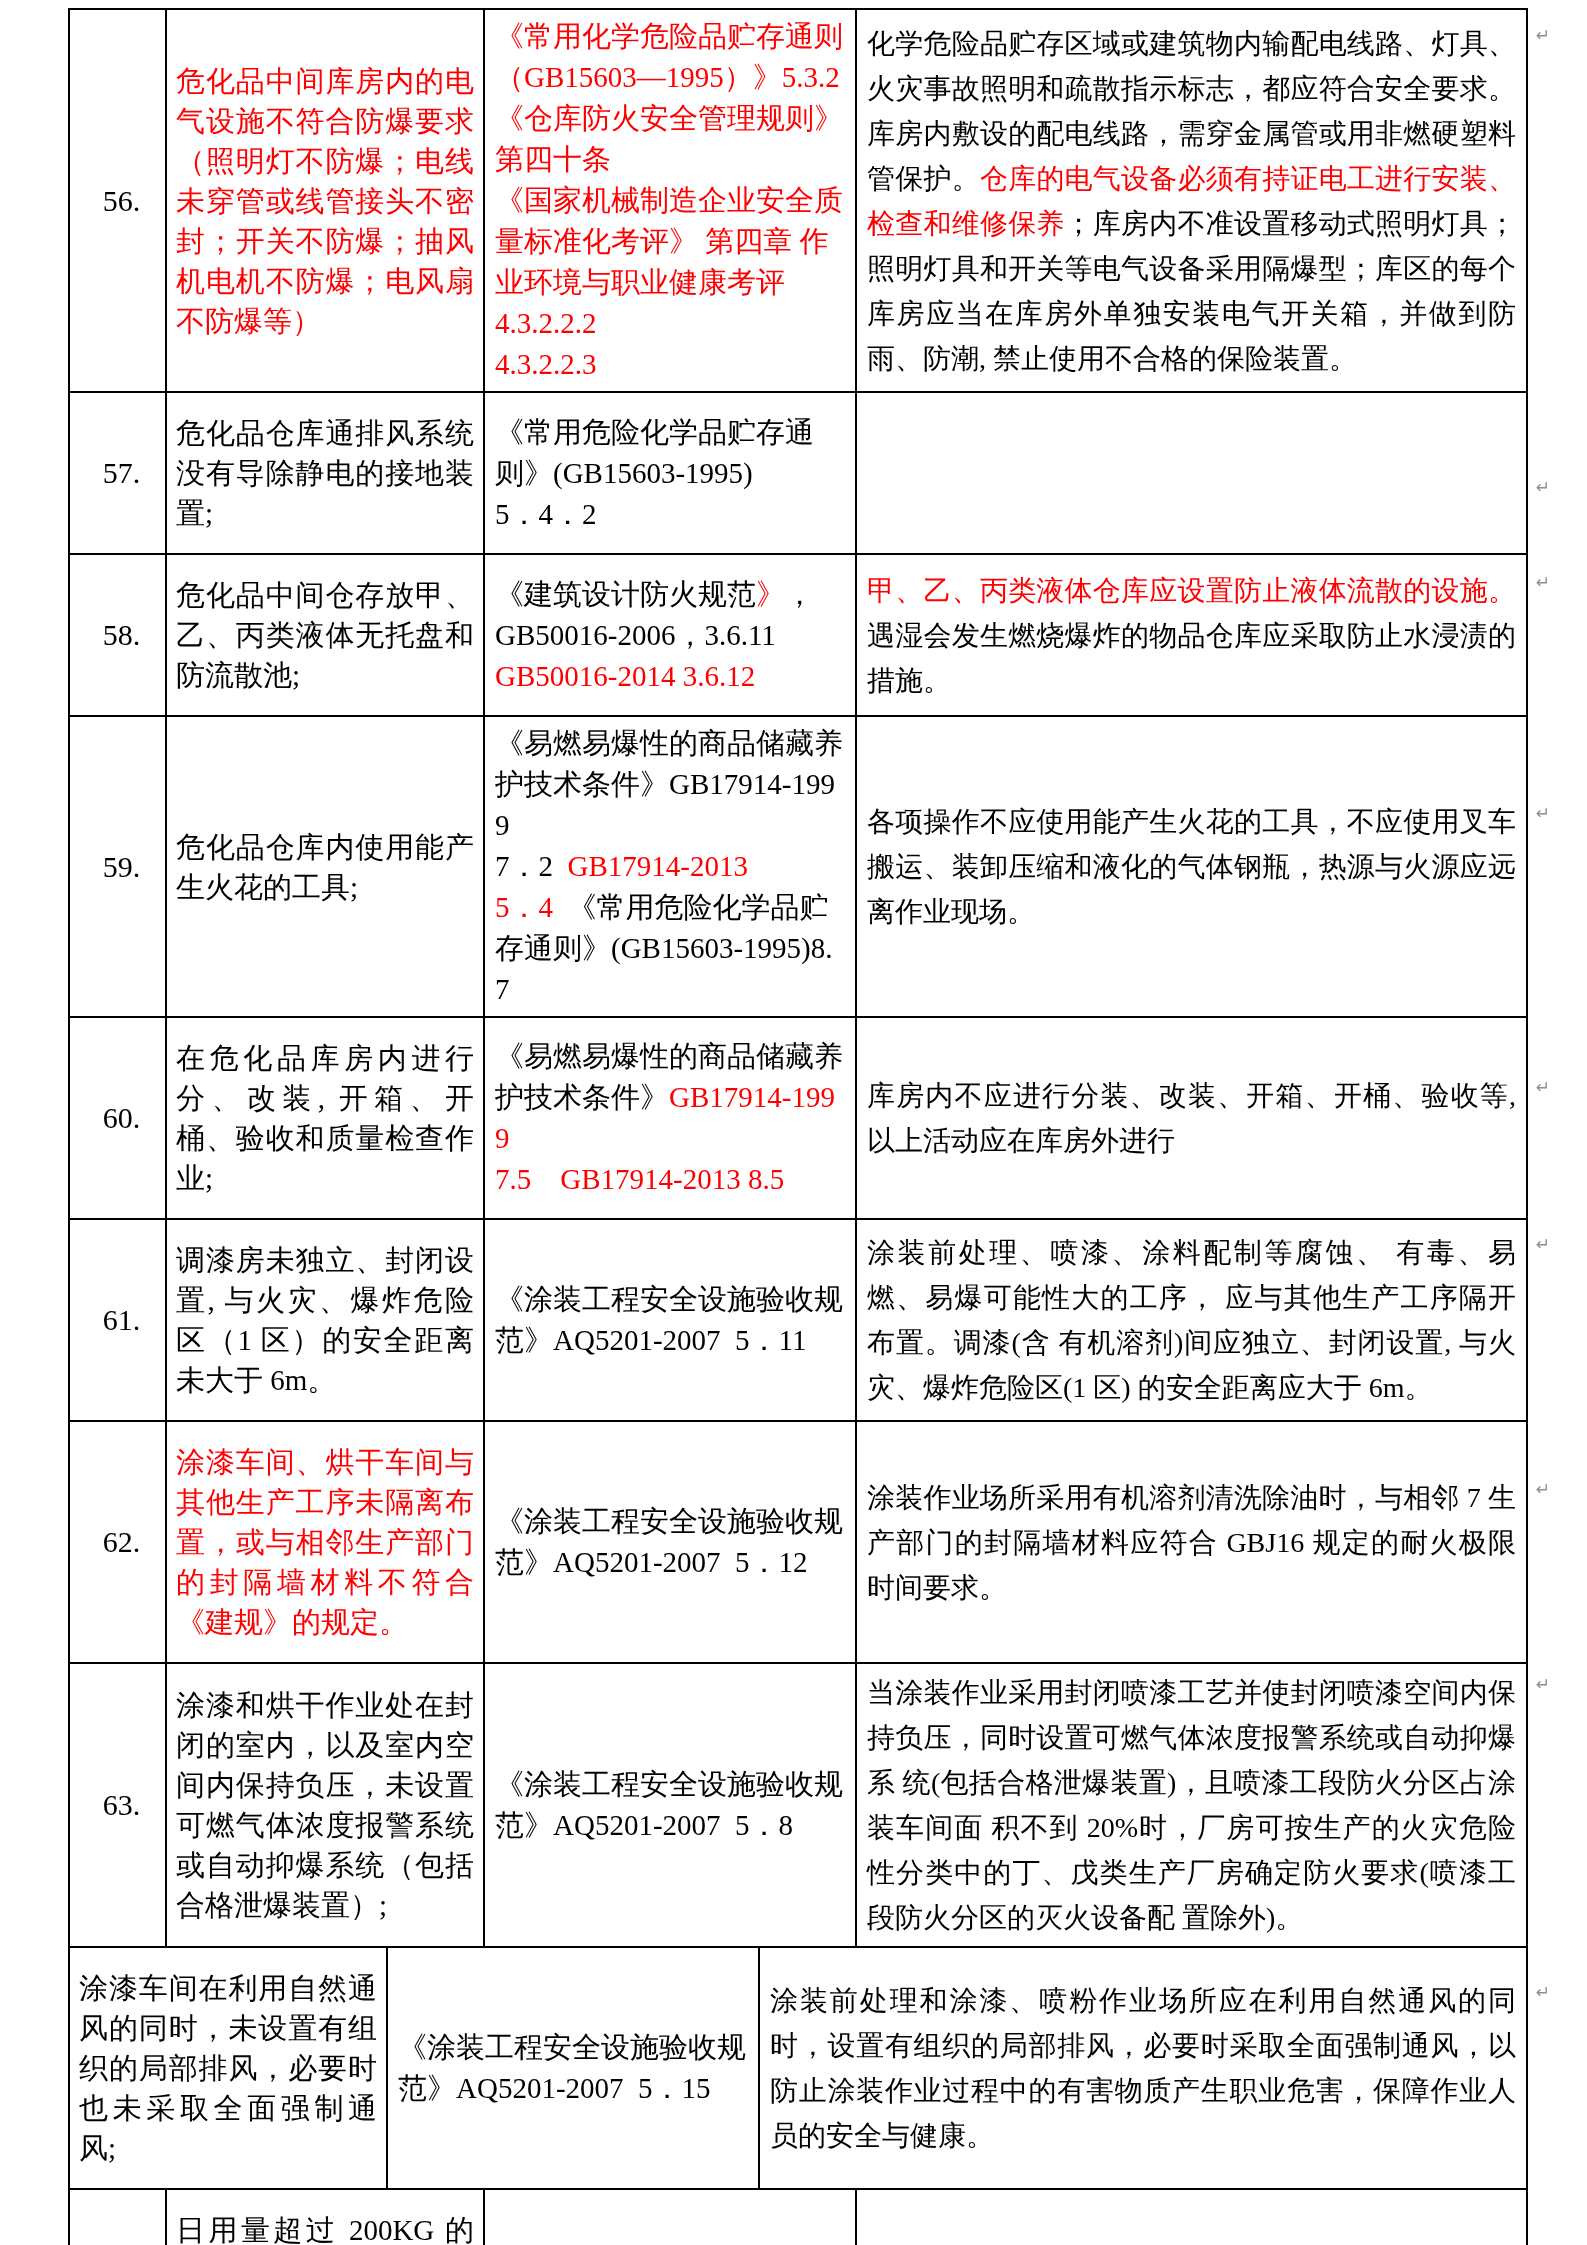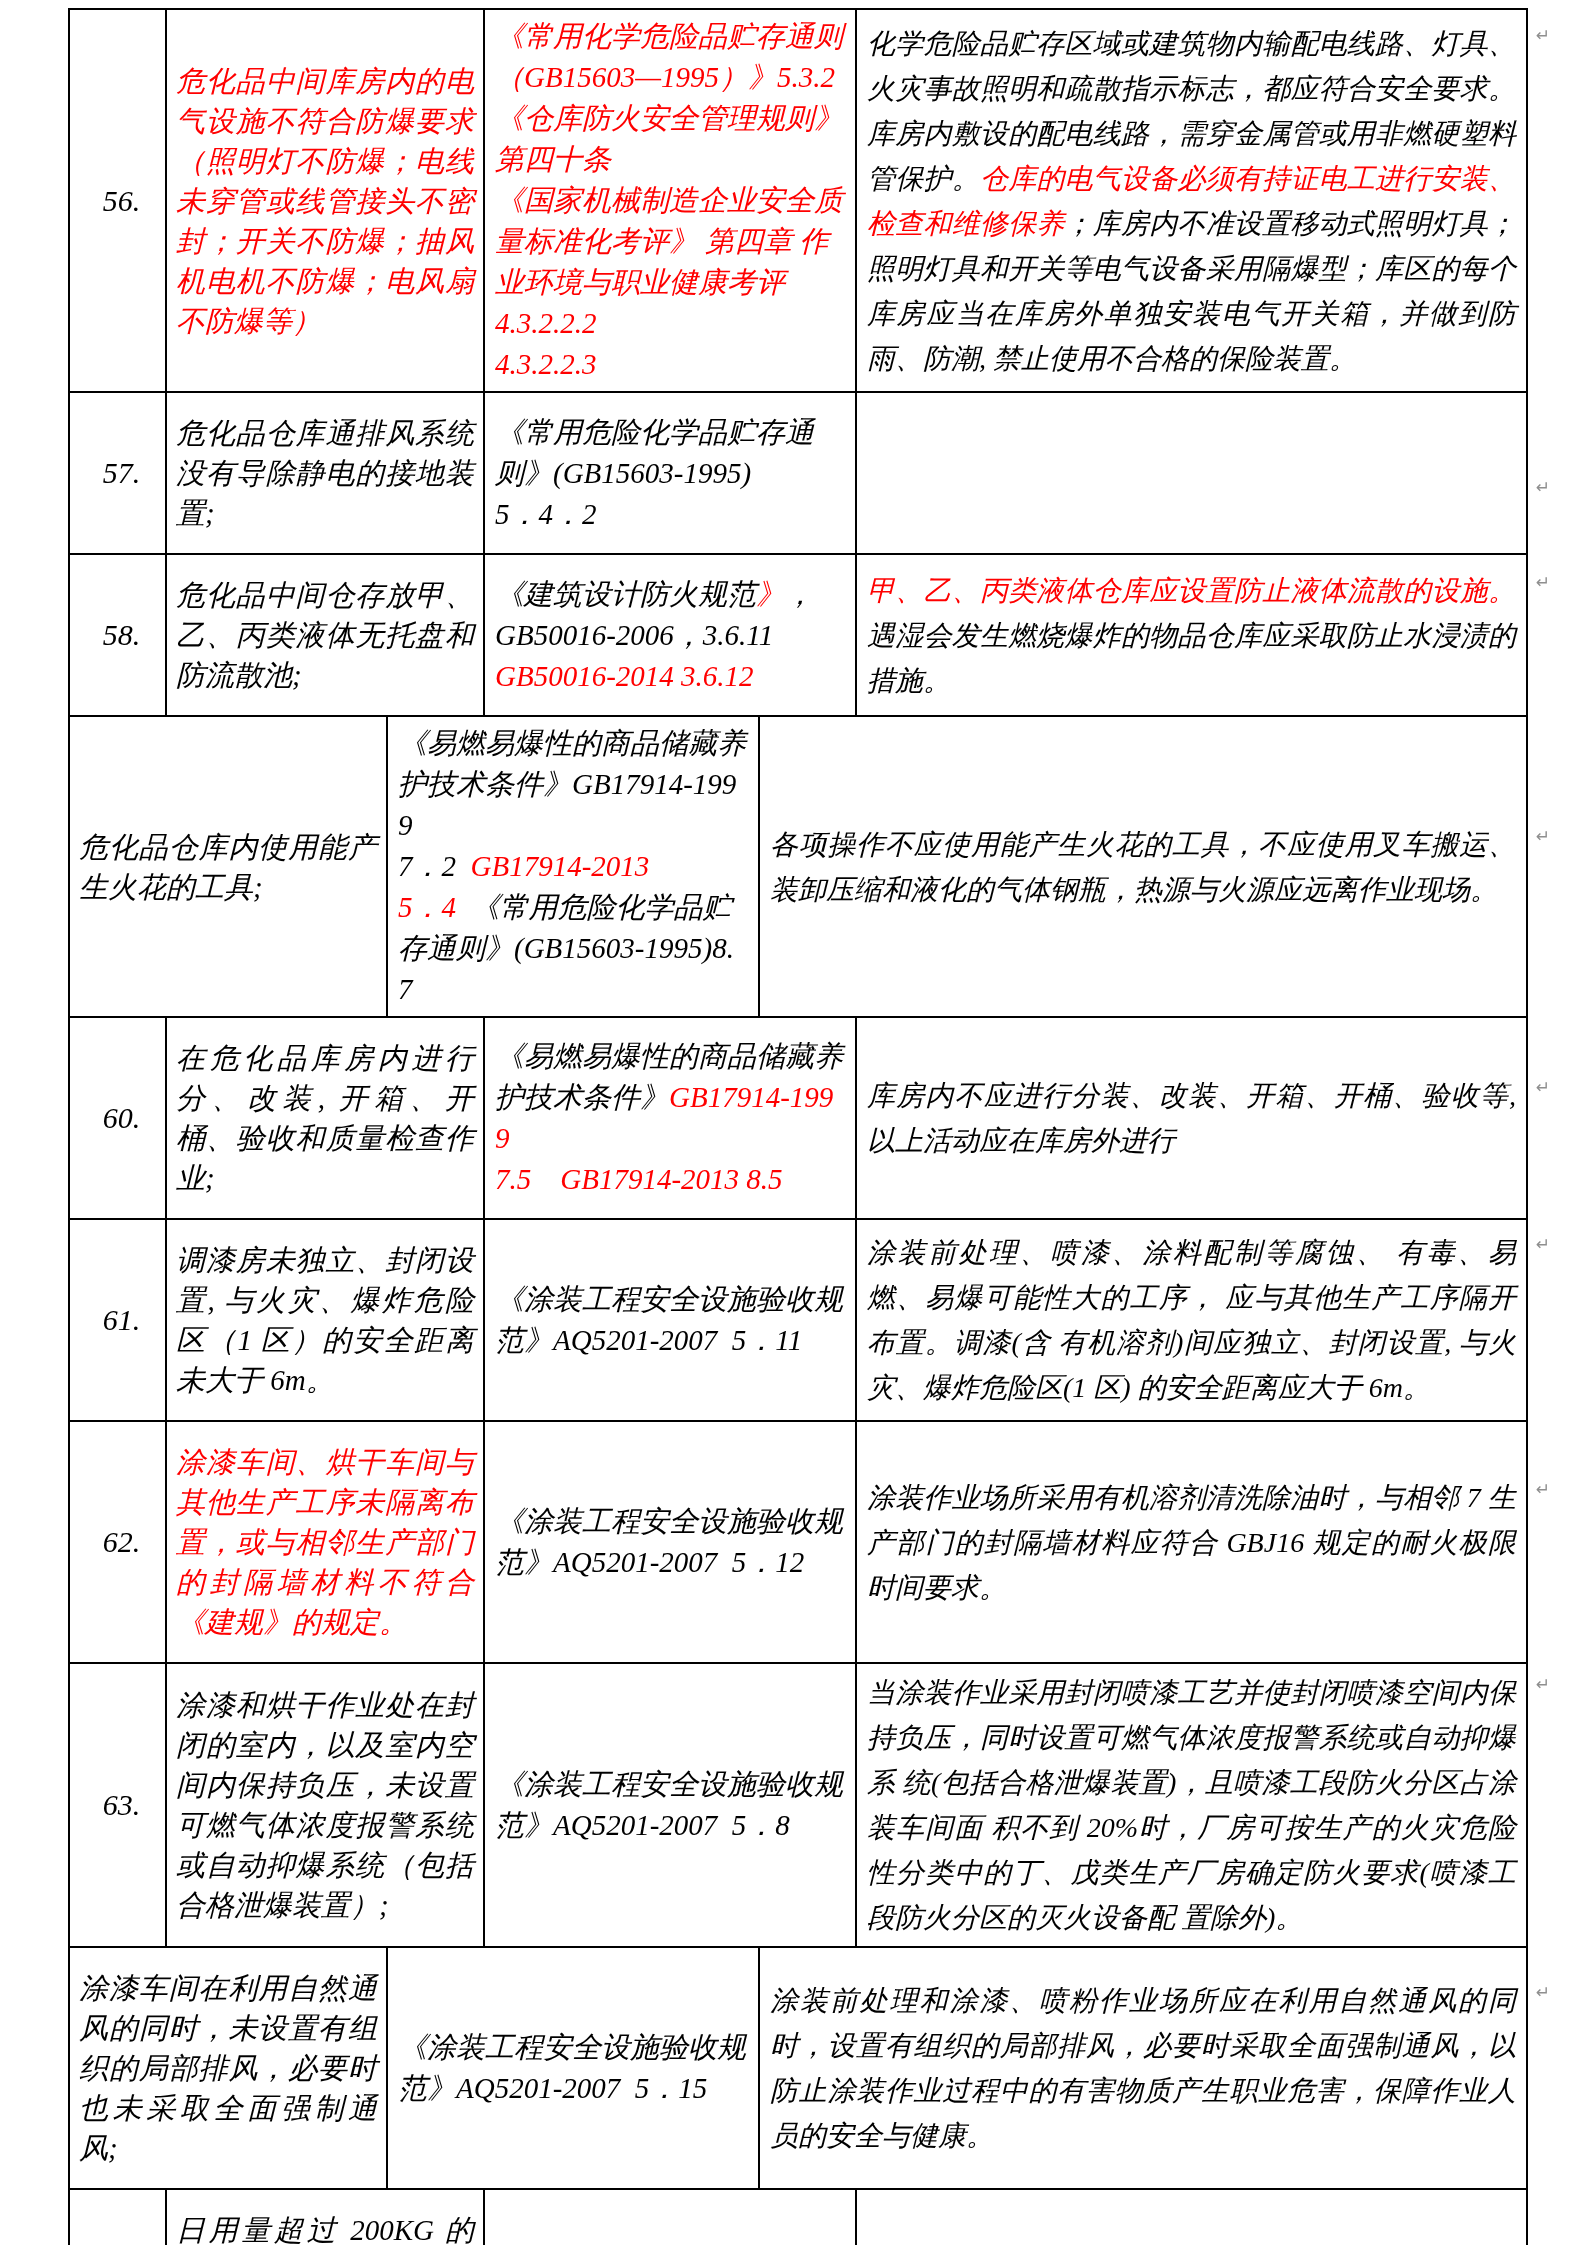--- a/index.html
+++ b/index.html
@@ -51,21 +51,21 @@
     padding:6px 10px;
     font-size:29px;line-height:41px;
     text-align:left;
   }
   .col-req{
     flex:1 1 auto;
     padding:6px 10px;
     font-size:28px;line-height:45px;
     text-align:justify;
   }
-  .cell-text{position:relative;white-space:pre-wrap;word-break:break-all;font-style:italic;}
+  .cell-text{position:relative;white-space:pre-wrap;word-break:break-all;}
   .red{color:var(--red);}
   .blk{color:var(--ink);}
   .row-mark{
     position:absolute;
     right:-34px;top:6px;
     color:var(--mark);
     font-size:17px;line-height:17px;
     white-space:nowrap;
     font-family:"DejaVu Sans","Liberation Sans",sans-serif;
   }
@@ -122,20 +122,23 @@
       <div class="cell-text"><span class="blk">《建筑设计防火规范</span><span class="red">》</span><span class="blk">，
 GB50016-2006，3.6.11
 </span><span class="red">GB50016-2014 3.6.12</span></div>
     </div>
     <div class="cell col-req">
       <div class="cell-text"><span class="red">甲、乙、丙类液体仓库应设置防止液体流散的设施。</span><span class="blk">遇湿会发生燃烧爆炸的物品仓库应采取防止水浸渍的措施。</span><span class="row-mark">↵</span></div>
     </div>
   </div>
 
   <div class="t-row" style="min-height: 216px;">
+    <div class="cell col-no">
+      <div class="cell-text">59.</div>
+    </div>
     <div class="cell col-issue">
       <div class="cell-text"><span class="blk">危化品仓库内使用能产生火花的工具;</span></div>
     </div>
     <div class="cell col-ref">
       <div class="cell-text"><span class="blk">《易燃易爆性的商品储藏养护技术条件》GB17914-1999
 7．2  </span><span class="red">GB17914-2013</span><span class="blk">
 </span><span class="red">5．4</span><span class="blk">  《常用危险化学品贮存通则》(GB15603-1995)8.7</span></div>
     </div>
     <div class="cell col-req">
       <div class="cell-text"><span class="blk">各项操作不应使用能产生火花的工具，不应使用叉车搬运、装卸压缩和液化的气体钢瓶，热源与火源应远离作业现场。</span><span class="row-mark">↵</span></div>

